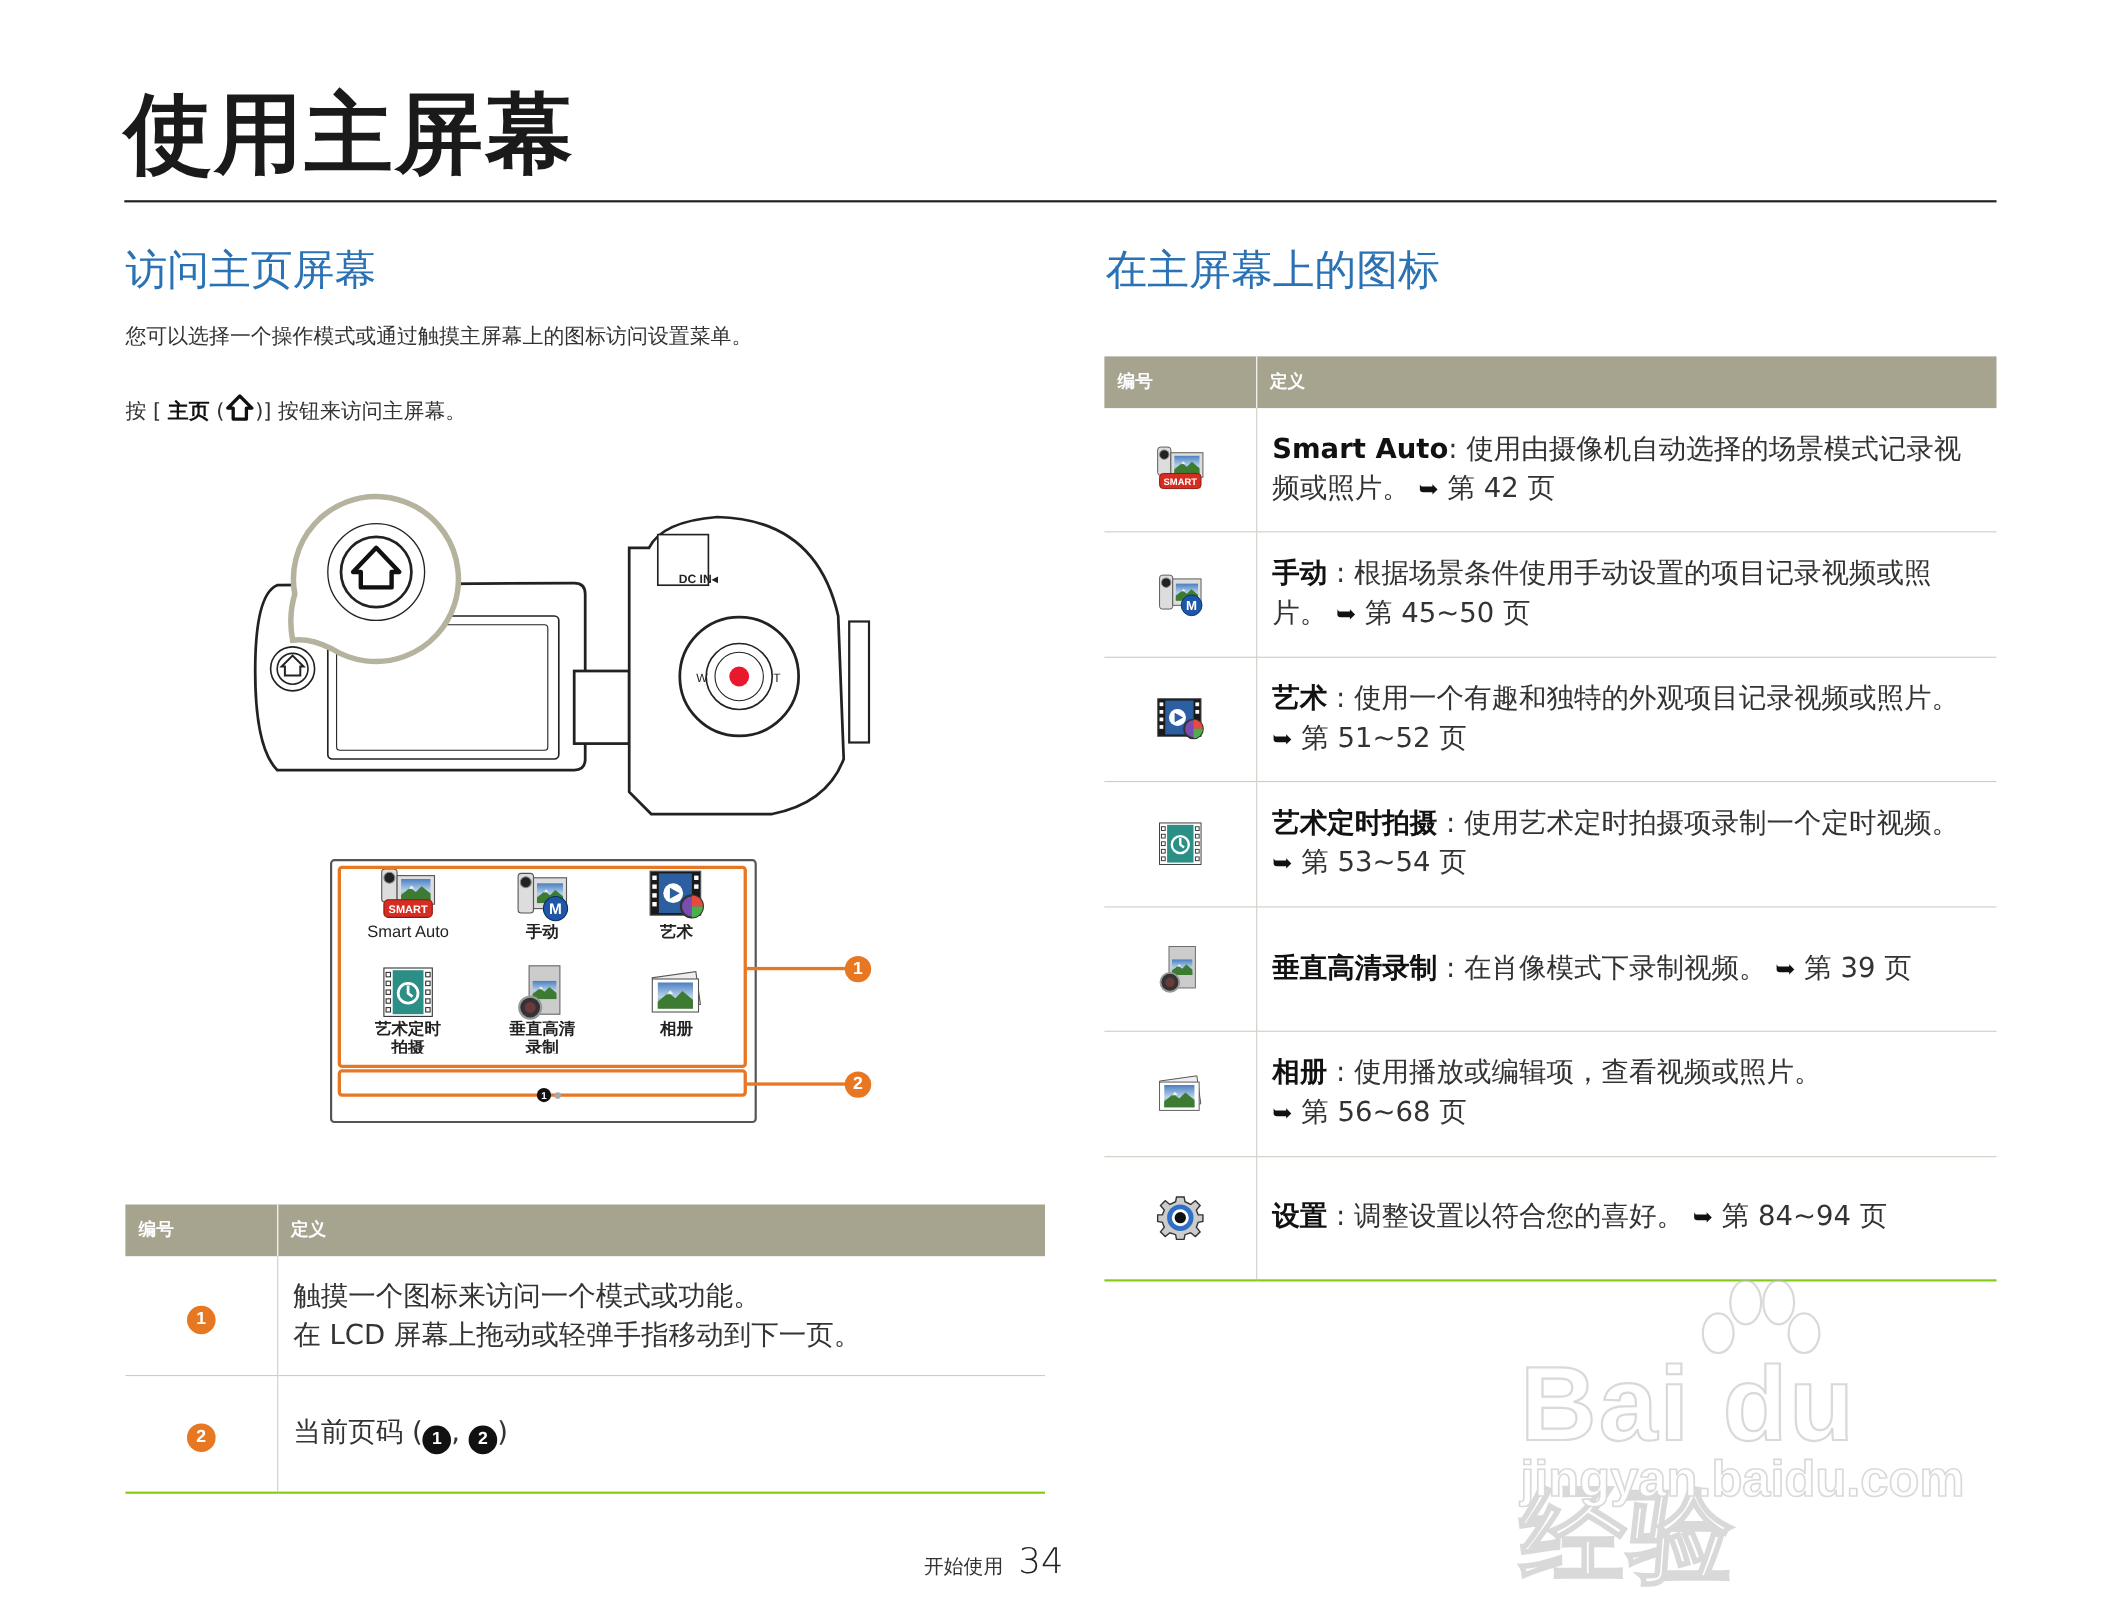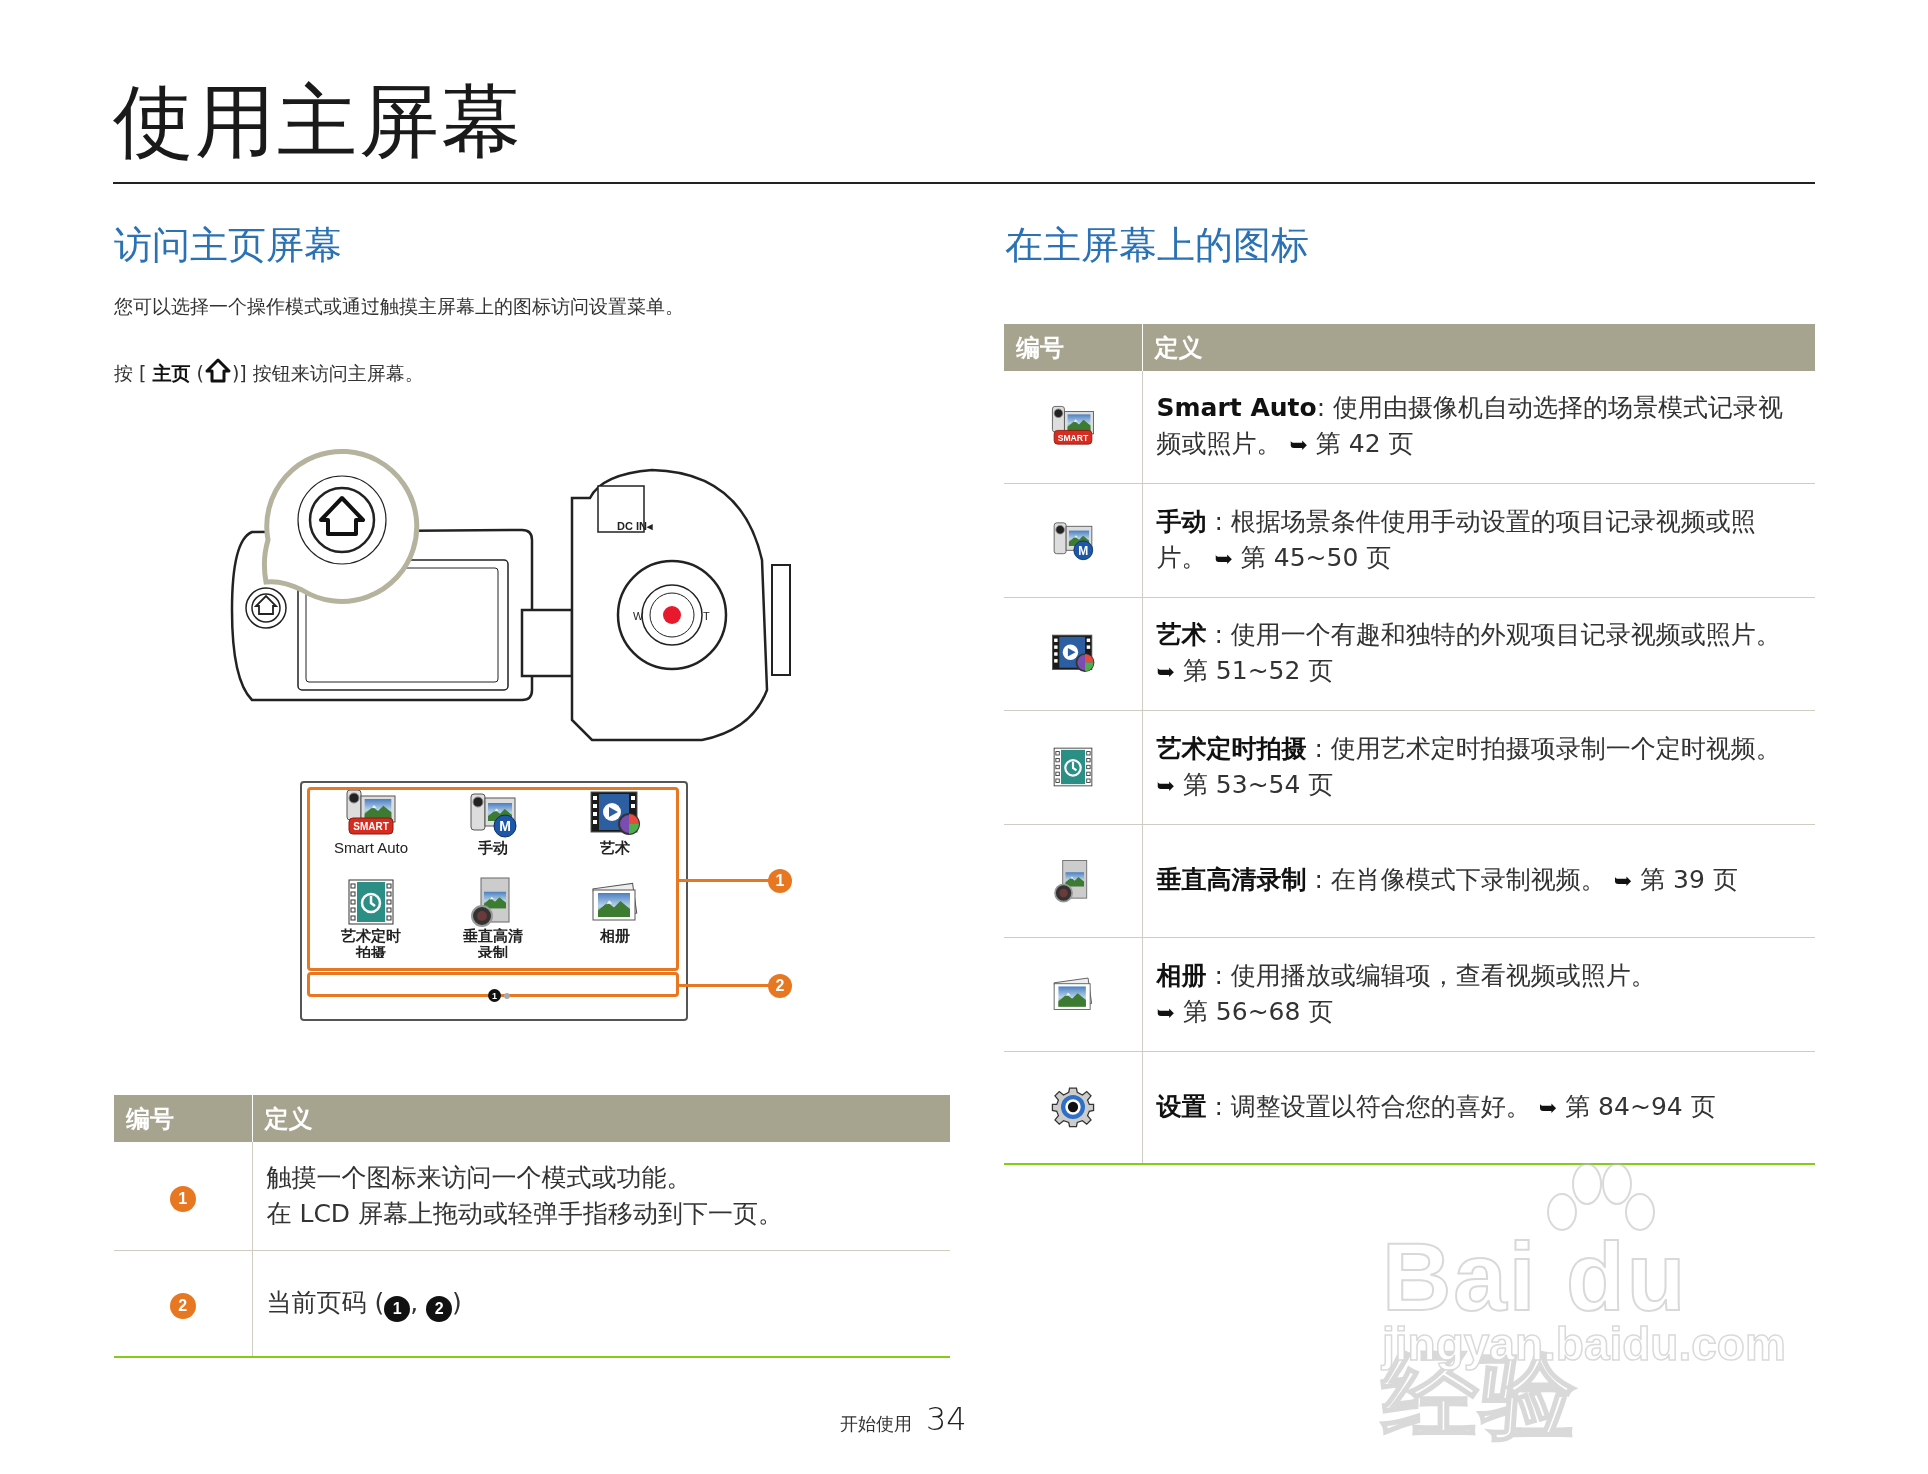--- a/index.html
+++ b/index.html
@@ -1,19 +1,19 @@
 <!DOCTYPE html>
 <html><head>
 <meta charset="utf-8">
 <style>
   * { box-sizing: border-box; margin: 0; padding: 0; }
   html, body { width: 1928px; height: 1474px; background: #ffffff; overflow: hidden; }
   body { position: relative; font-family: "DejaVu Sans", "Liberation Sans", sans-serif; color: #2a2a2a; }
 
-  .page-title { position: absolute; left: 113px; top: 82px; font-size: 80px; font-weight: 400; letter-spacing: 2px; color: #1a1a1a; line-height: 1; }
+  .page-title { position: absolute; left: 113px; top: 82px; font-size: 80px; font-weight: 700; letter-spacing: 2px; color: #1a1a1a; line-height: 1; }
   .title-rule { position: absolute; left: 113px; top: 182px; width: 1702px; height: 2px; background: #222; }
 
   .section-heading { position: absolute; top: 226px; font-size: 38px; color: #2b72b5; line-height: 1; }
   .section-left { left: 114px; text-align: right; }
   .section-right { left: 1005px; }
 
   .body-text { position: absolute; left: 114px; font-size: 19px; color: #333; line-height: 1.2; white-space: nowrap; }
   .body-text b { color: #111; }
   .inline-home { display: inline-block; vertical-align: -4px; width: 28px; height: 28px; }
 
@@ -31,21 +31,21 @@
   .lcd-label.normal { font-weight: normal; }
   .page-dots { position: absolute; left: 488px; top: 989px; display: flex; align-items: center; gap: 3px; }
   .dot-active { width: 13px; height: 13px; border-radius: 50%; background: #111; color: #fff; font-size: 9px; font-weight: bold; display: flex; align-items: center; justify-content: center; font-family: "Liberation Sans", sans-serif; }
   .dot-inactive { width: 6px; height: 6px; border-radius: 50%; background: #aaa; }
 
   .callout-line { position: absolute; height: 3px; background: #e87722; }
   .callout-num { position: absolute; width: 24px; height: 24px; border-radius: 50%; background: #e87722; color: #fff; font-family: "Liberation Sans", sans-serif; font-weight: bold; font-size: 16px; display: flex; align-items: center; justify-content: center; }
 
   
   .tbl { position: absolute; border-collapse: collapse; table-layout: fixed; }
-  .tbl th { background: #a6a38f; color: #fff; font-weight: bold; text-align: left; font-size: 24px; padding: 0 12px; height: 47px; border-right: 1px solid #fff; }
+  .tbl th { background: #a6a38f; color: #fff; font-weight: bold; text-align: left; font-size: 16px; padding: 0 12px; height: 47px; border-right: 1px solid #fff; }
   .tbl th:last-child { border-right: none; }
   .tbl td { border-bottom: 1.5px solid #cfcdc2; font-size: 25px; color: #333; line-height: 36px; vertical-align: middle; }
   .tbl td.num { text-align: center; border-right: 1px solid #cfcdc2; }
   .tbl td.def { padding: 0 14px; }
   .tbl tr:last-child td { border-bottom: 2px solid #84cc16; }
   .tbl td b { color: #111; }
   .orange-num { display: inline-flex; width: 26px; height: 26px; border-radius: 50%; background: #e87722; color: #fff; font-weight: bold; font-size: 16px; align-items: center; justify-content: center; font-family: "Liberation Sans", sans-serif; }
   .black-num { display: inline-flex; width: 26px; height: 26px; border-radius: 50%; background: #111; color: #fff; font-weight: bold; font-size: 16px; align-items: center; justify-content: center; vertical-align: -3px; font-family: "Liberation Sans", sans-serif; }
   .icon-cell svg { width: 48px; height: 48px; display: block; margin: 0 auto; }
   .arrow { font-size: 22px; color: #111; }

